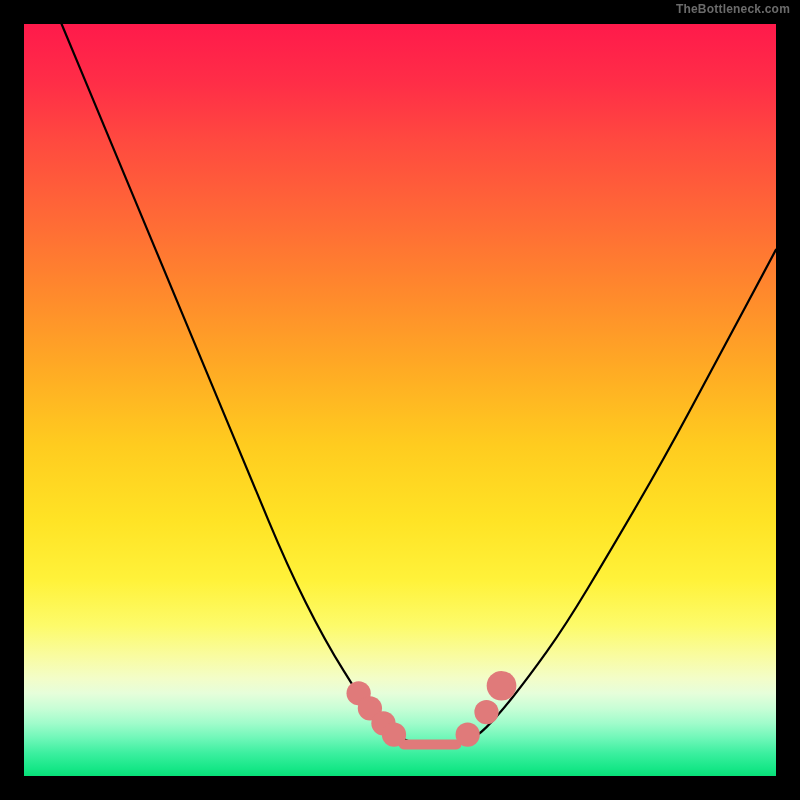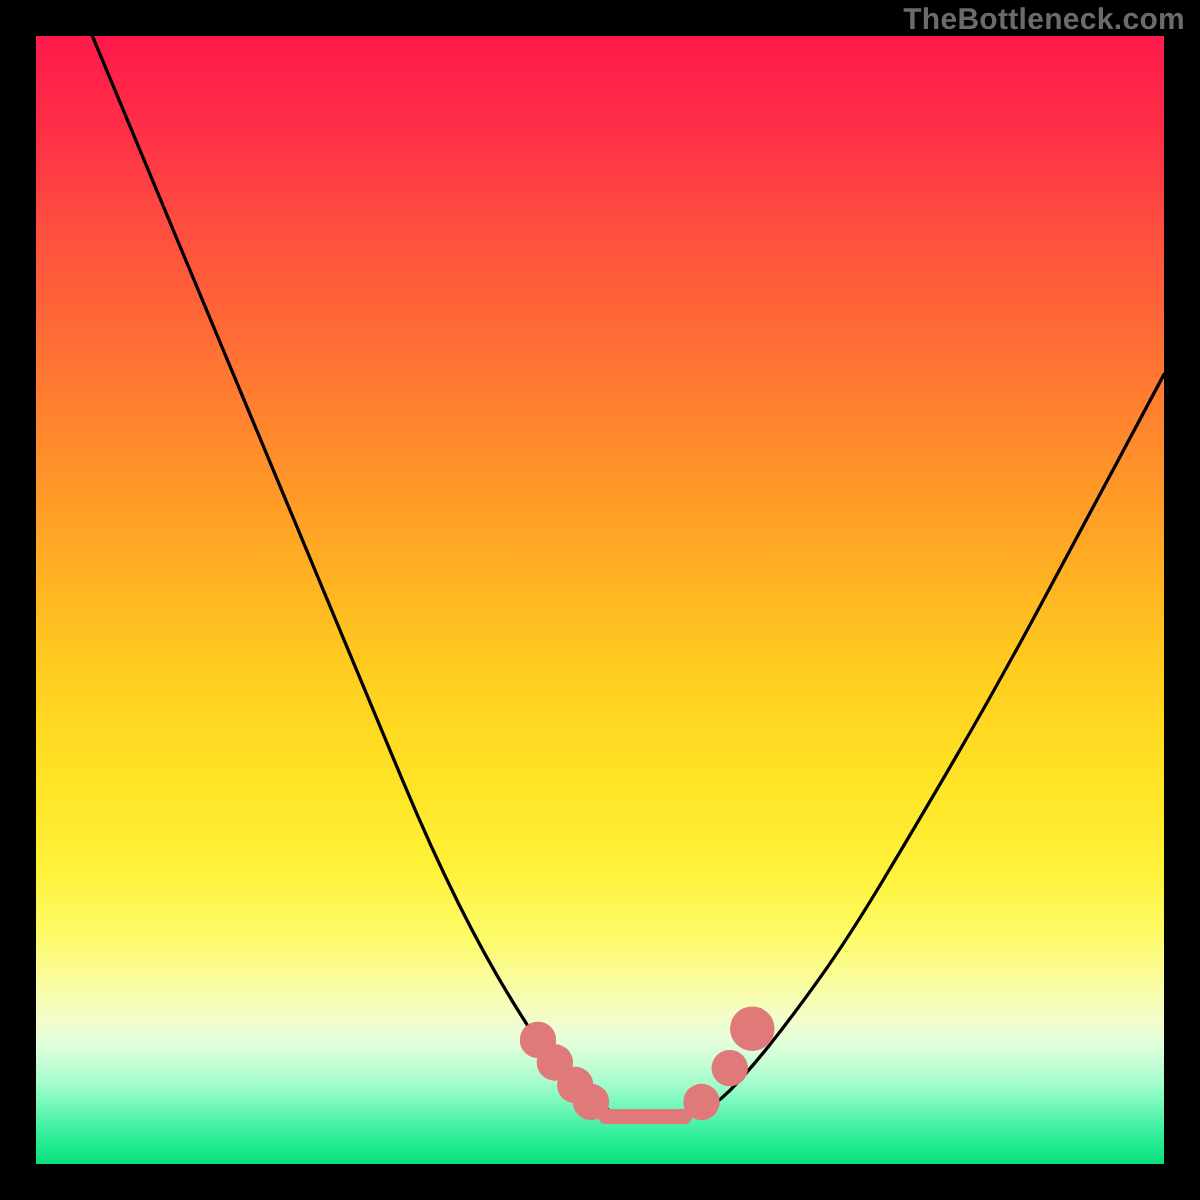--- a/index.html
+++ b/index.html
@@ -69,21 +69,21 @@
   .flat-seg {
     stroke: #e07a7a;
     stroke-width: 10;
     stroke-linecap: round;
   }
   .watermark {
     position: absolute;
     top: 2px;
     right: 10px;
     color: #6b6b6b;
-    font-size: 20px;
+    font-size: 12px;
     font-weight: 600;
     letter-spacing: 0.2px;
     user-select: none;
   }
 </style>
 </head>
 <body>
 
 <div class="stage">
 

